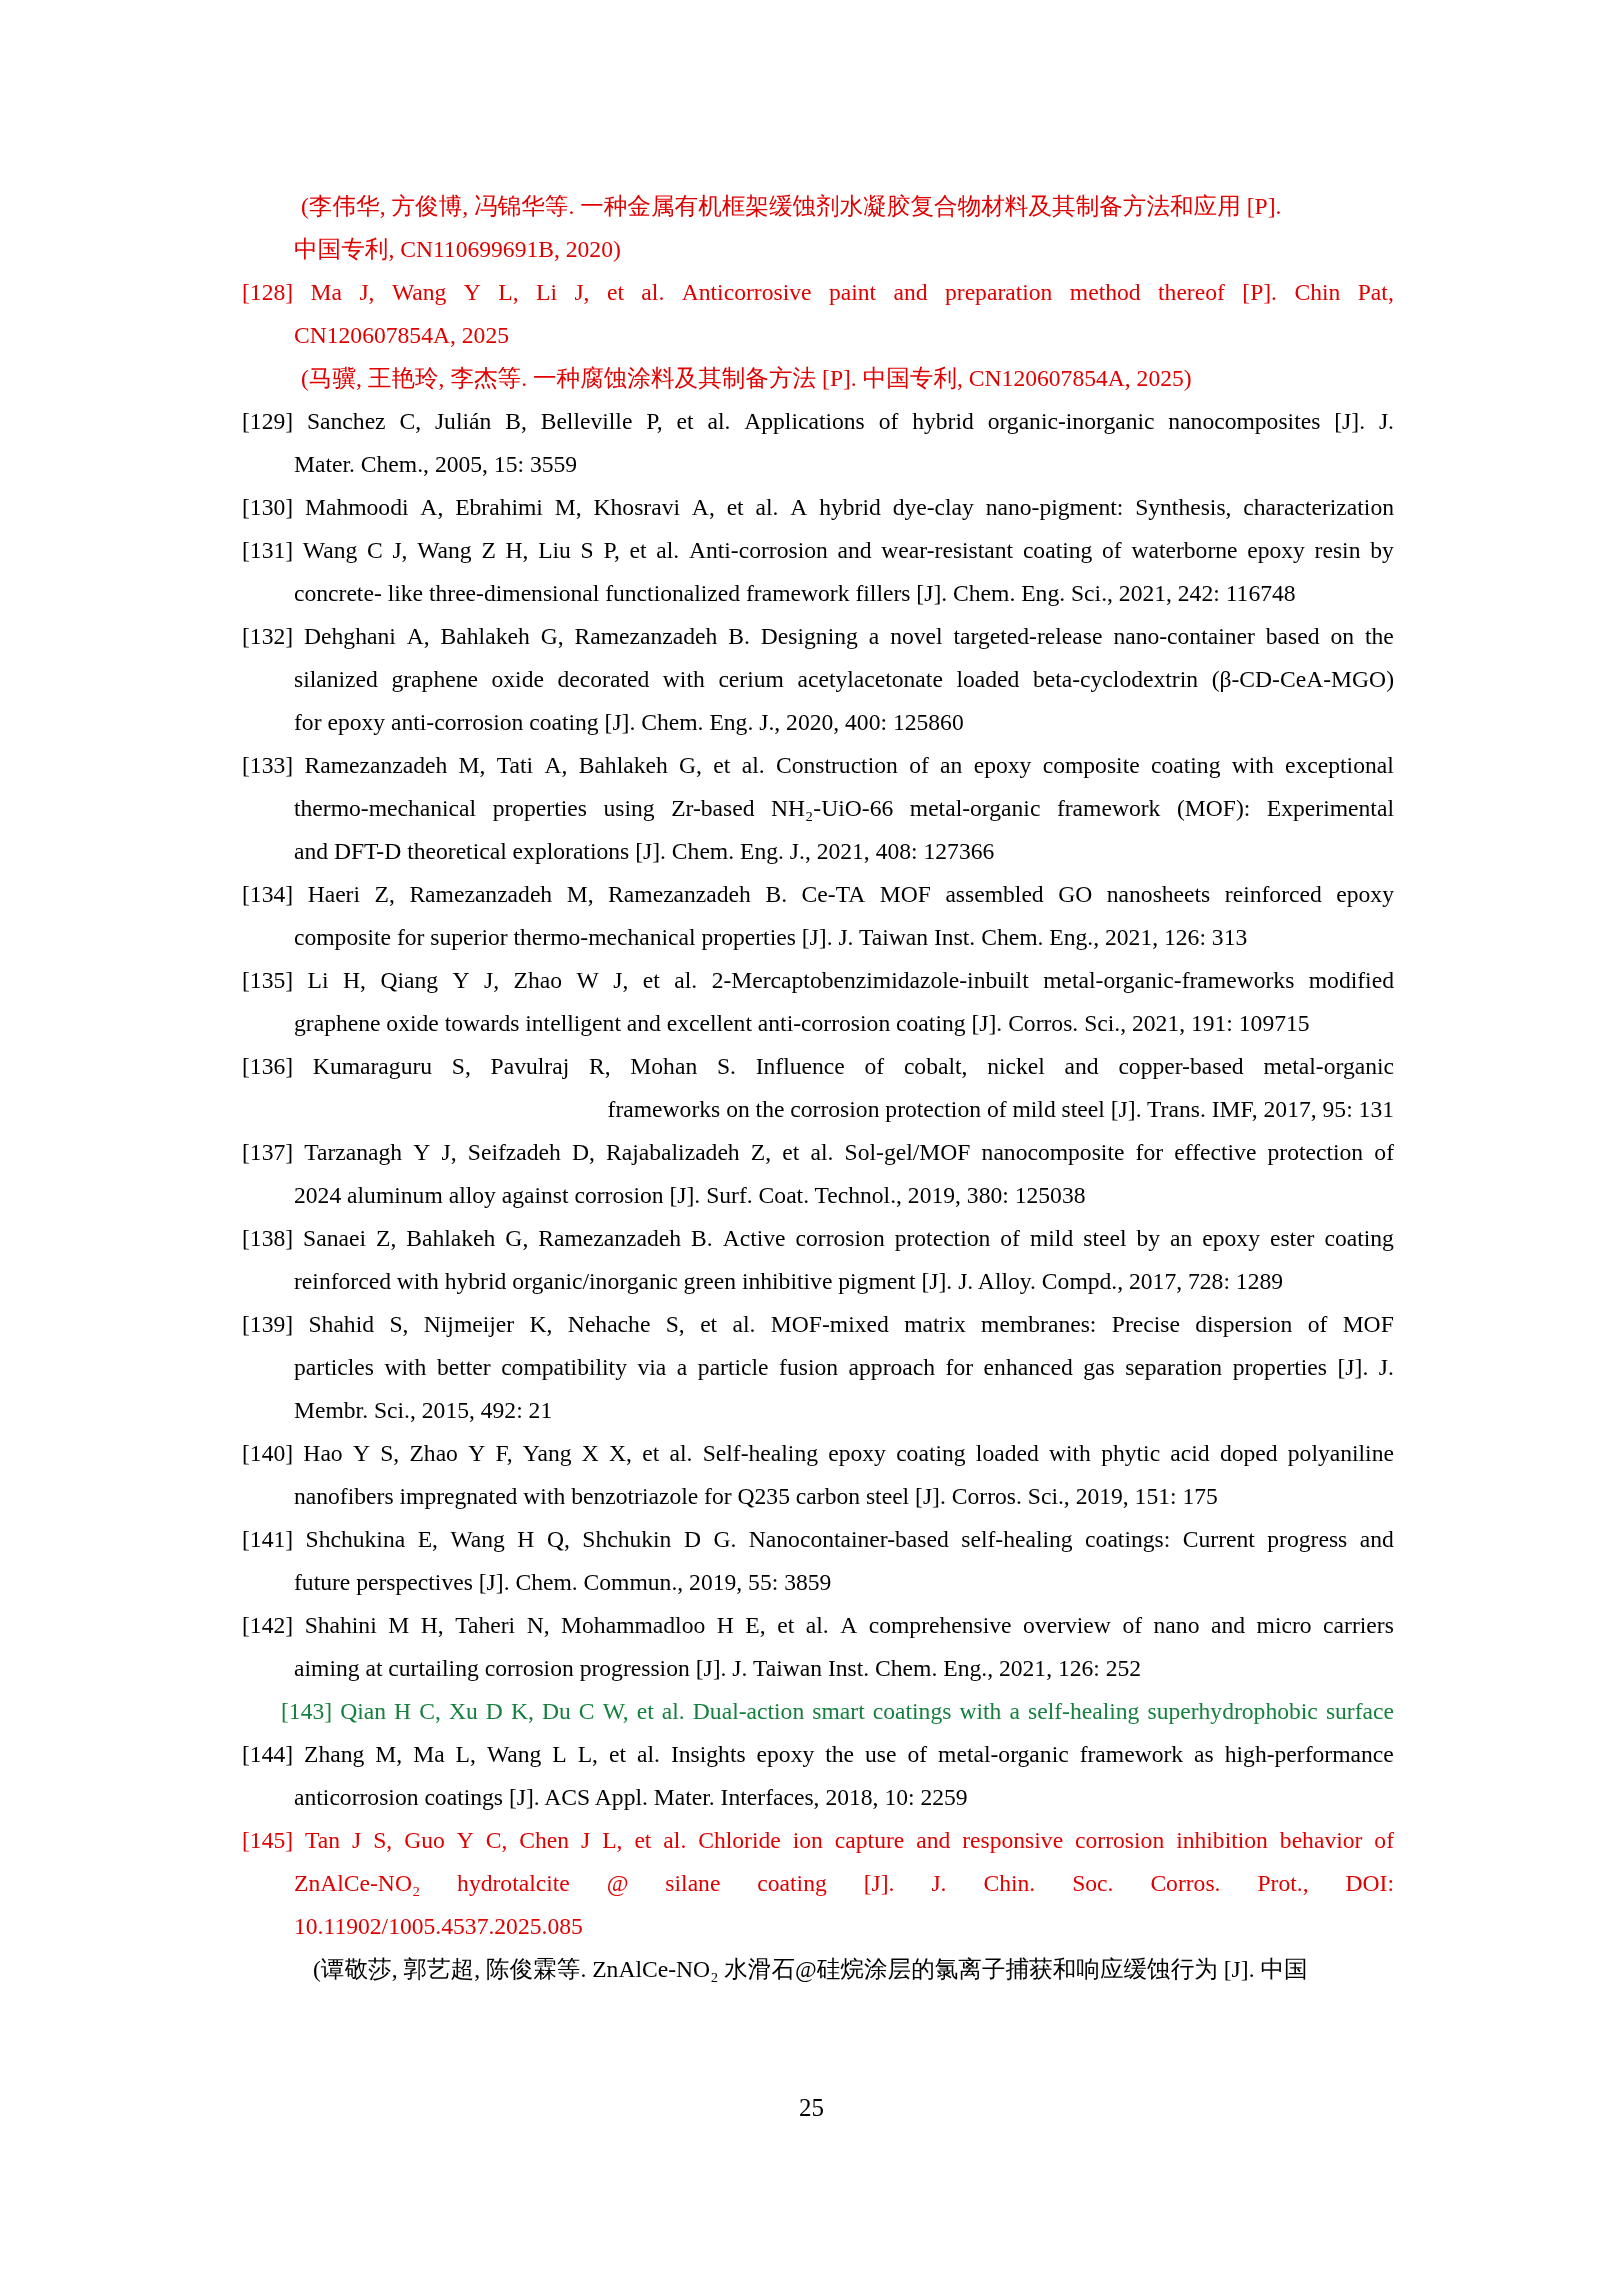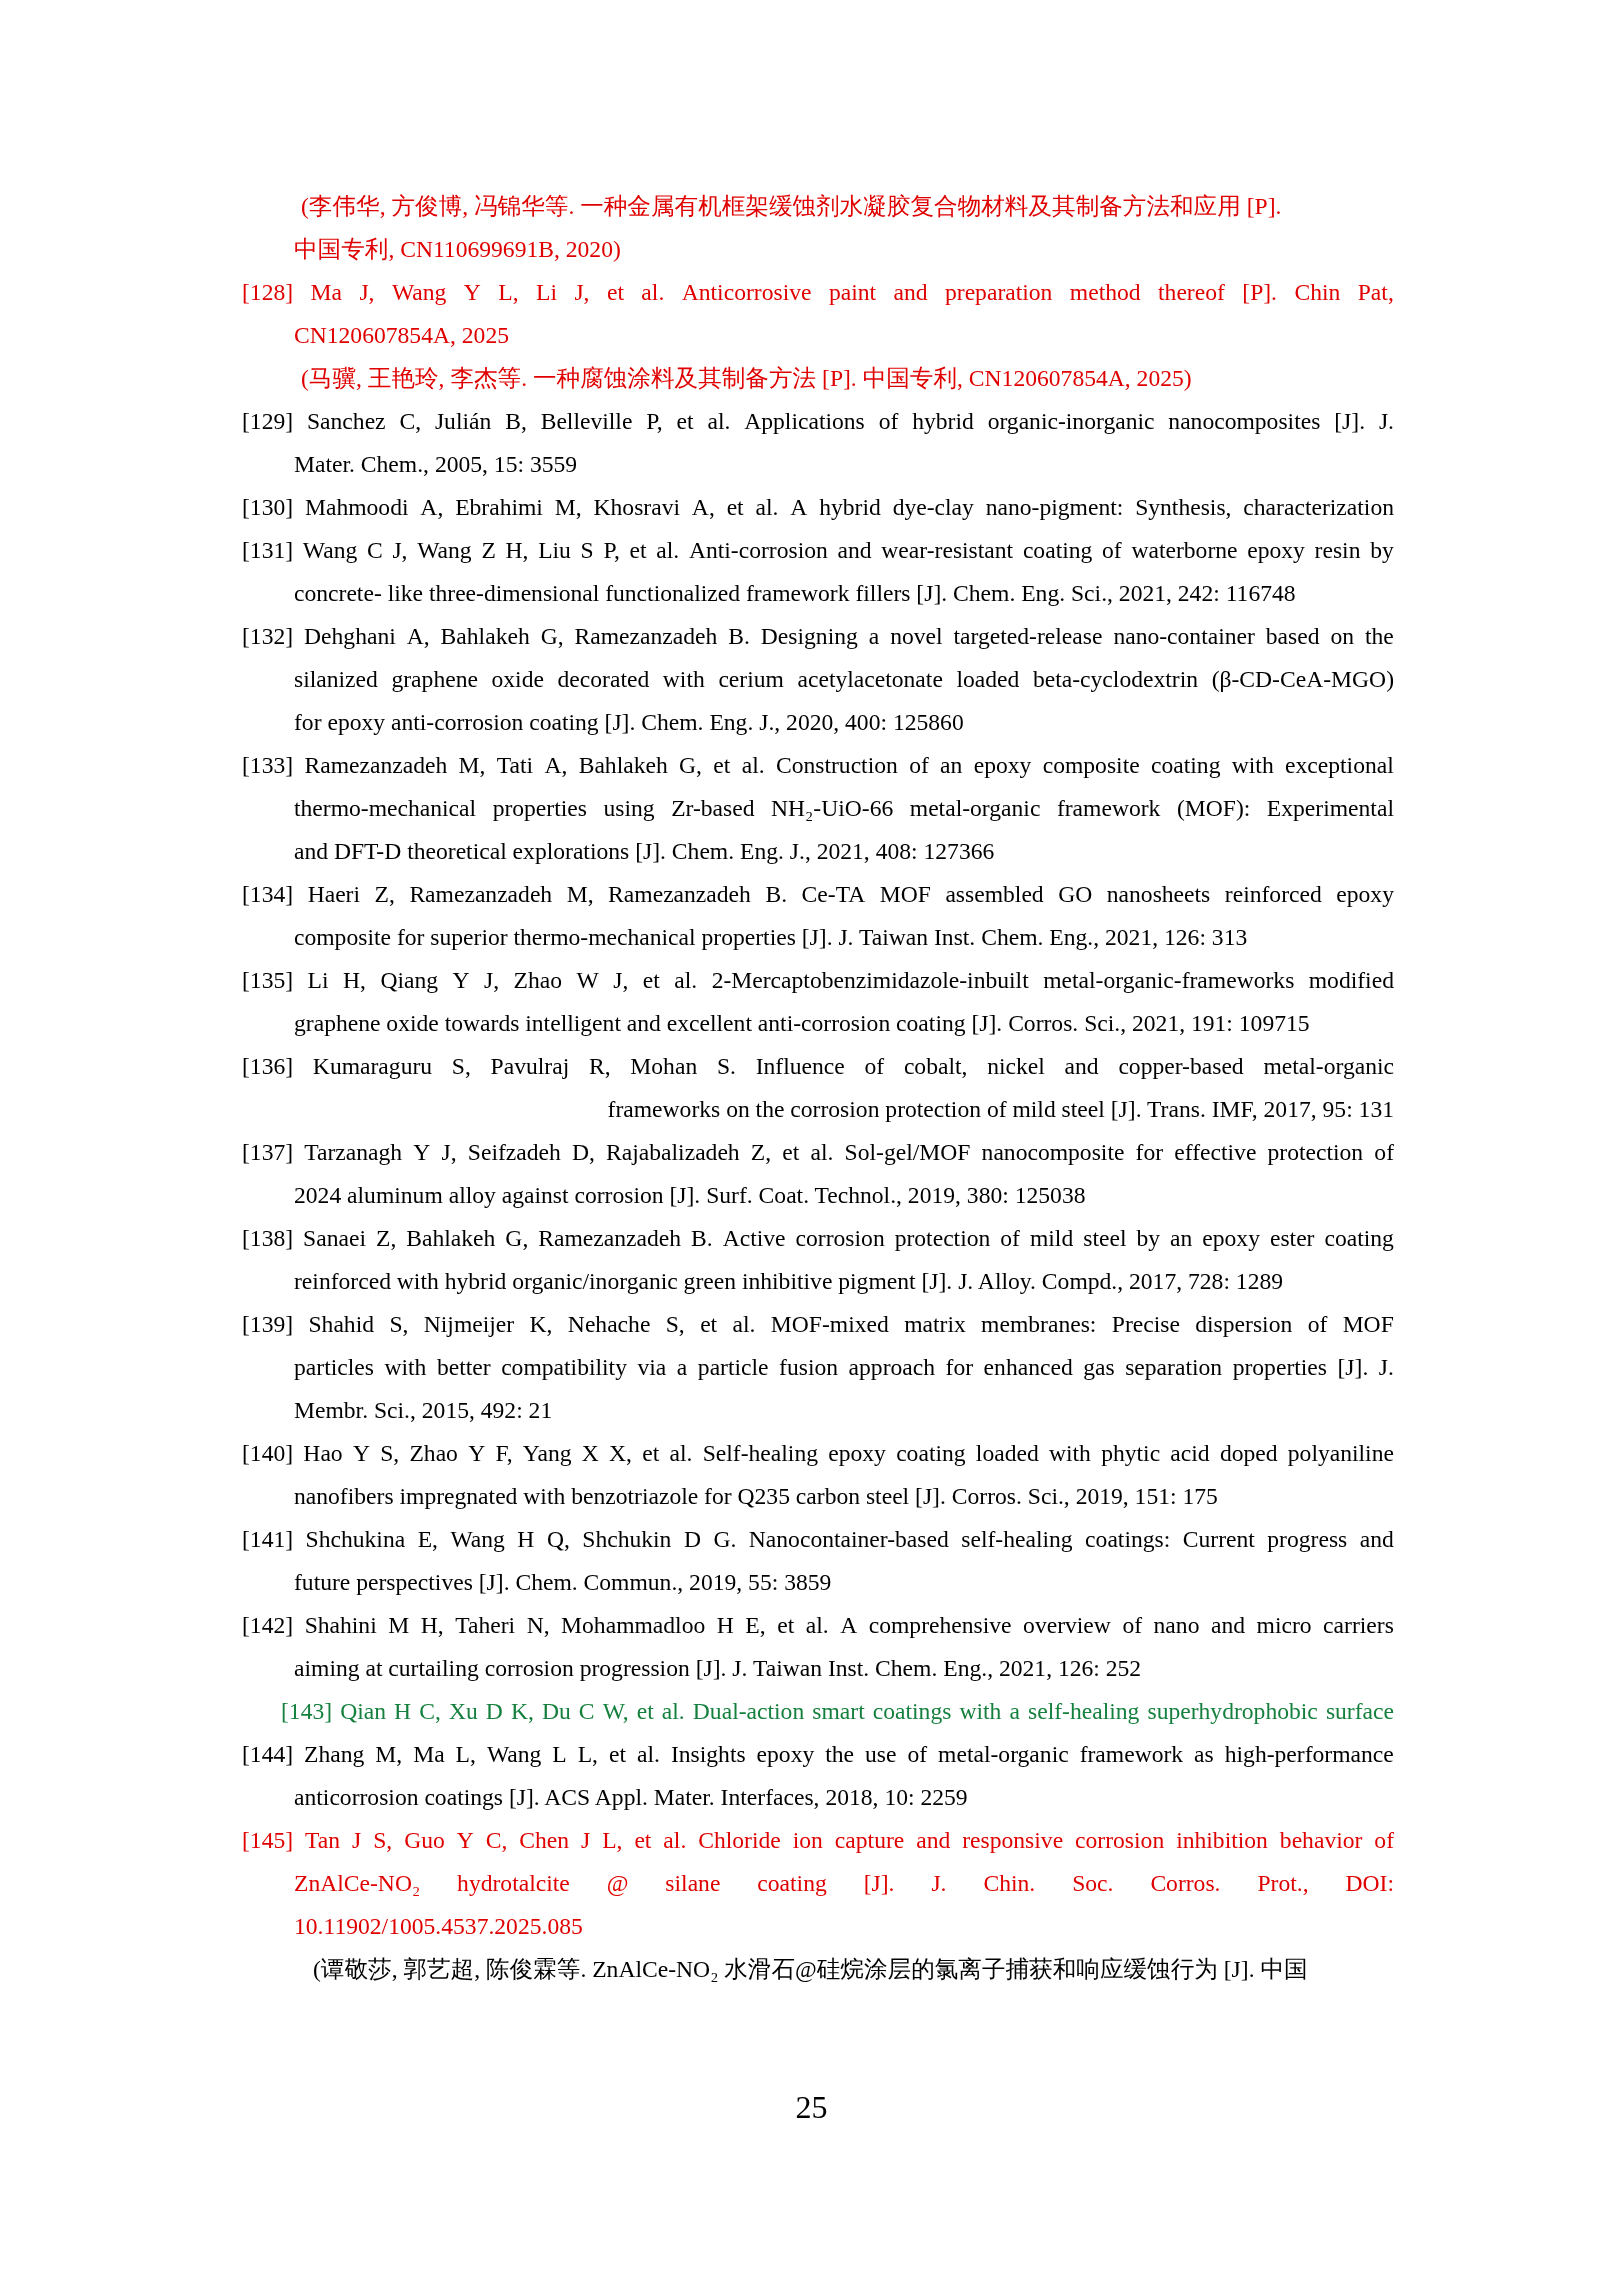--- a/index.html
+++ b/index.html
@@ -40,21 +40,21 @@
   .ind-trans  { padding-left: 59px; }
   .ind-trans2 { padding-left: 71px; }
   .footer {
     position: absolute;
     left: 0;
     top: 2086px;
     width: 1623px;
     height: 43px;
     line-height: 43px;
     text-align: center;
-    font-size: 32px;
+    font-size: 25px;
     color: #000000;
   }
 </style>
 </head>
 <body>
 
 <div class="page">
   <div class="refs" id="refs">
       <div style="color: rgb(224, 0, 0);">
         <div class="line ind-trans">(李伟华, 方俊博, 冯锦华等. 一种金属有机框架缓蚀剂水凝胶复合物材料及其制备方法和应用 [P].</div>

